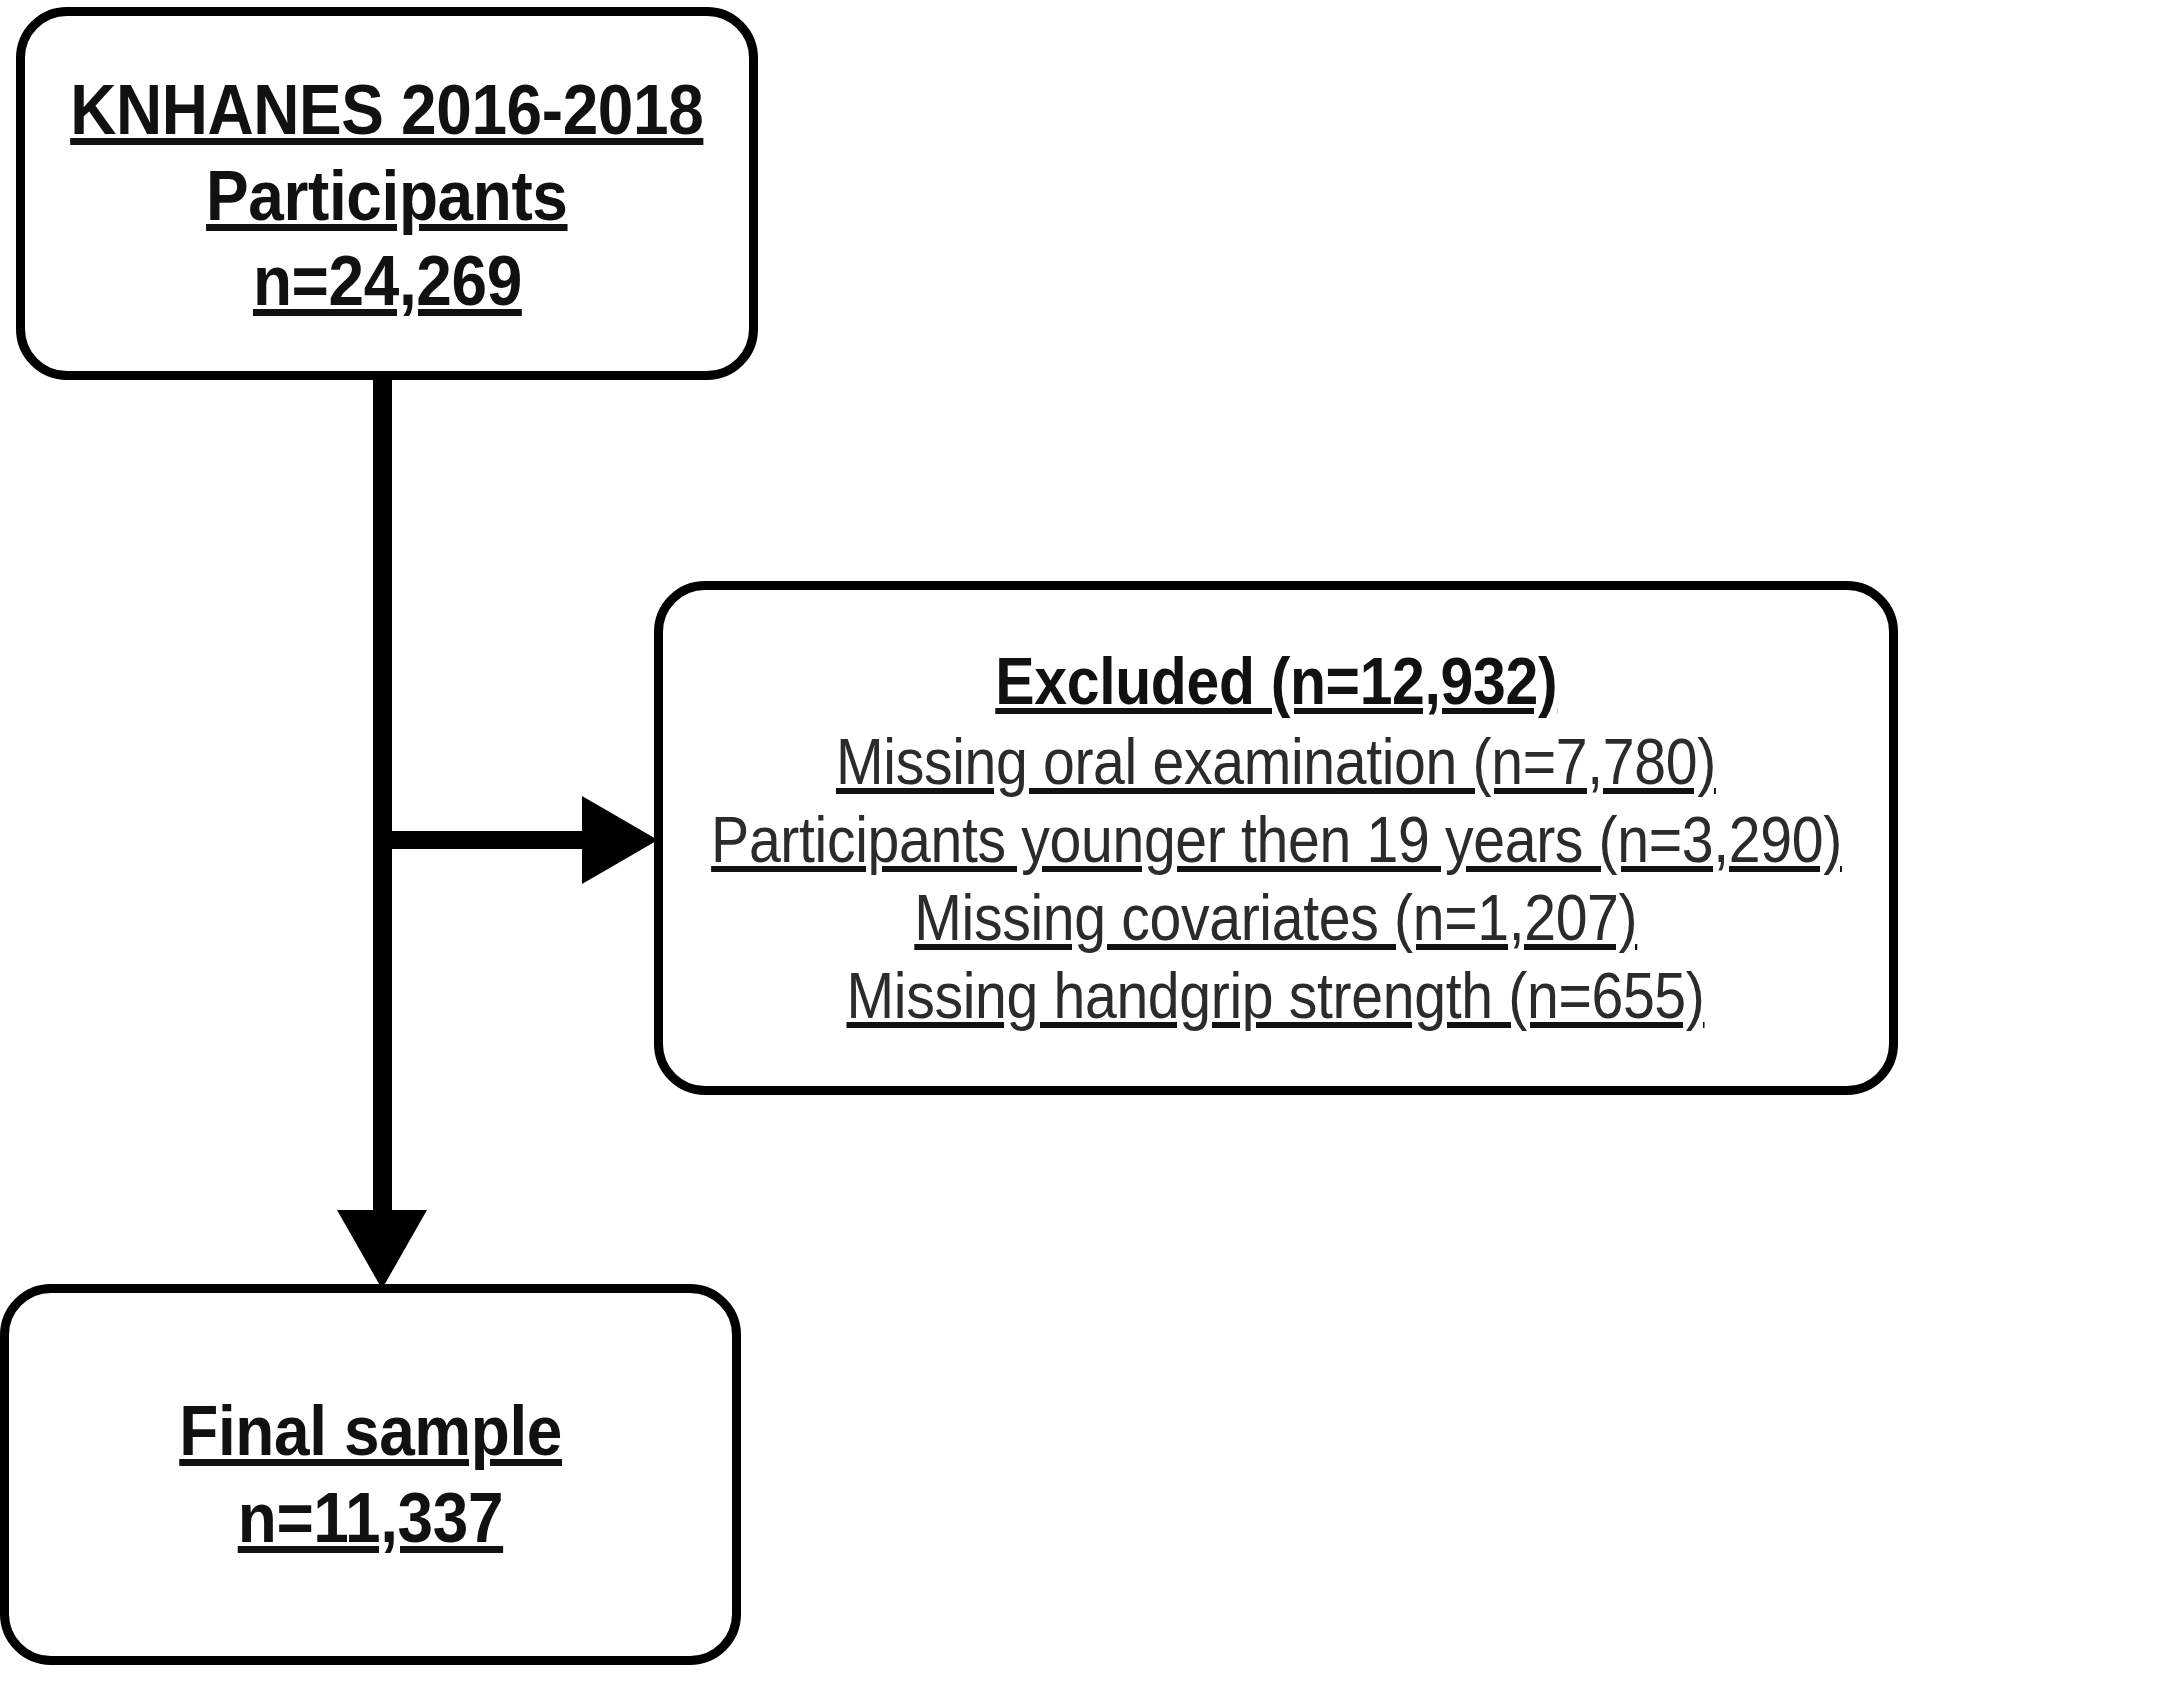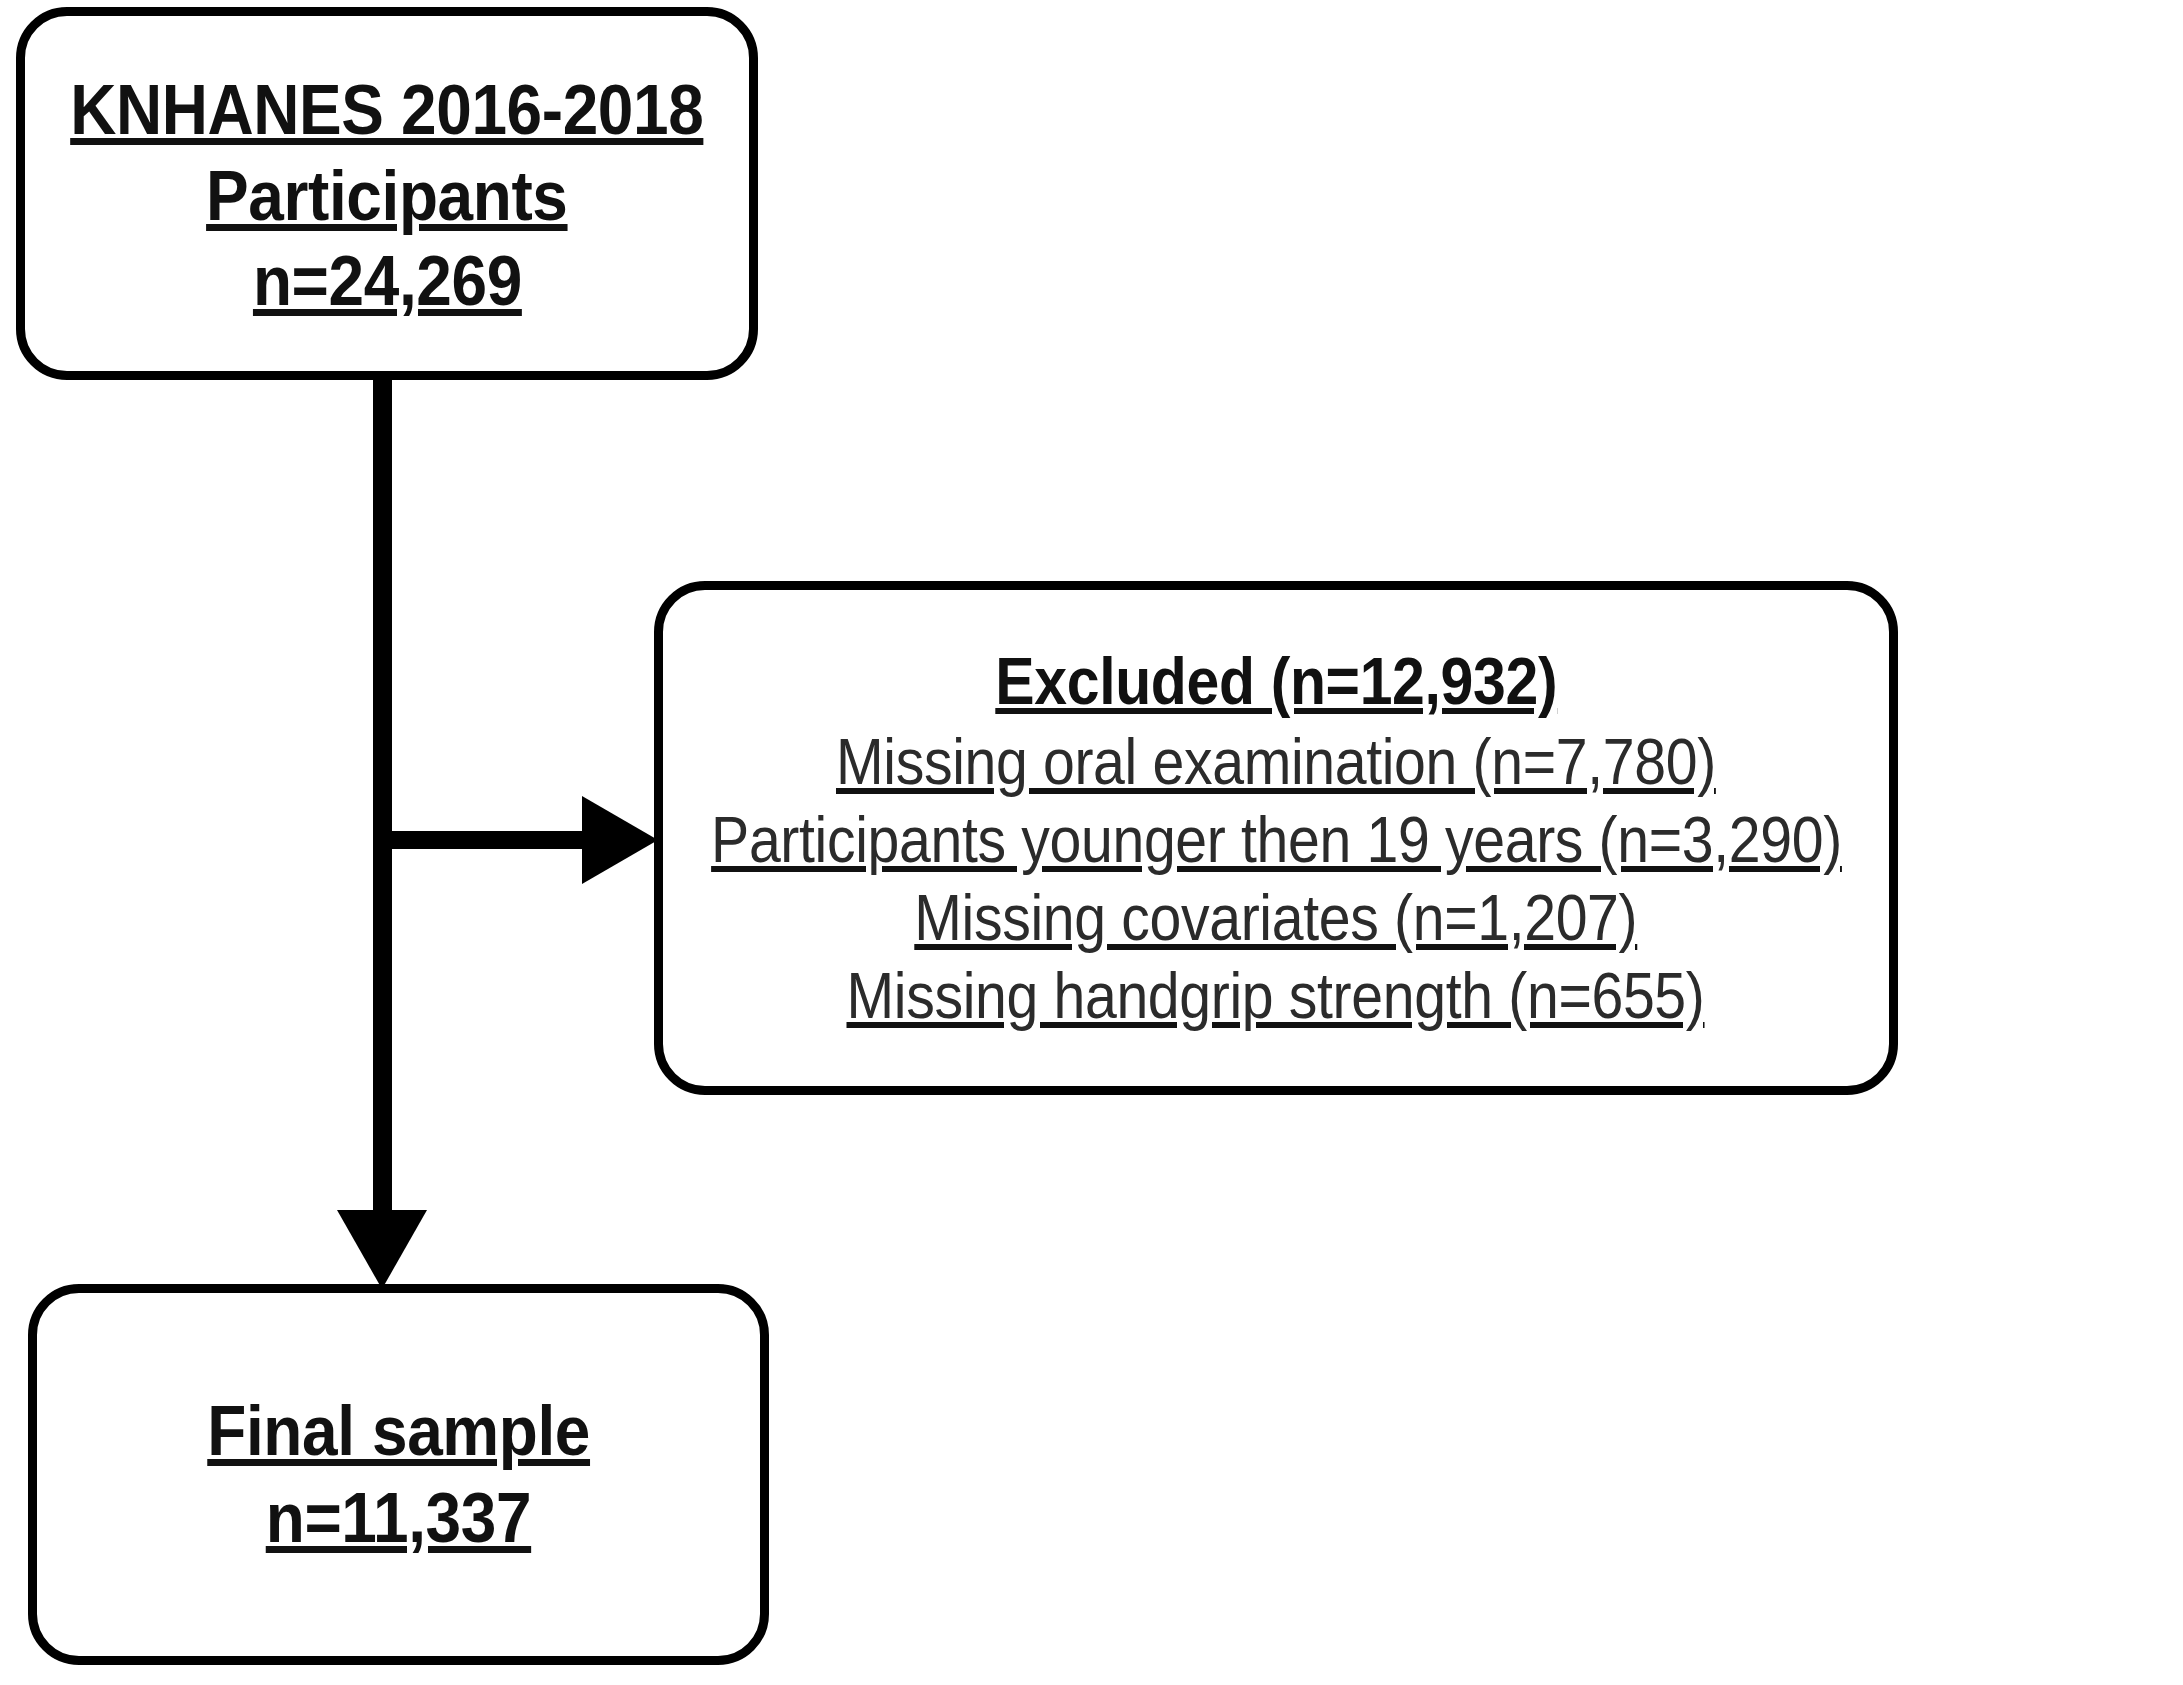--- a/index.html
+++ b/index.html
@@ -41,21 +41,21 @@
     width: 742px;
     height: 373px;
   }
   #box-excluded {
     left: 654px;
     top: 581px;
     width: 1244px;
     height: 514px;
   }
   #box-final {
-    left: 28px;
+    left: 0;
     top: 1284px;
     width: 741px;
     height: 381px;
   }
 
   
   .line {
     display: block;
     white-space: nowrap;
     font-stretch: condensed;

